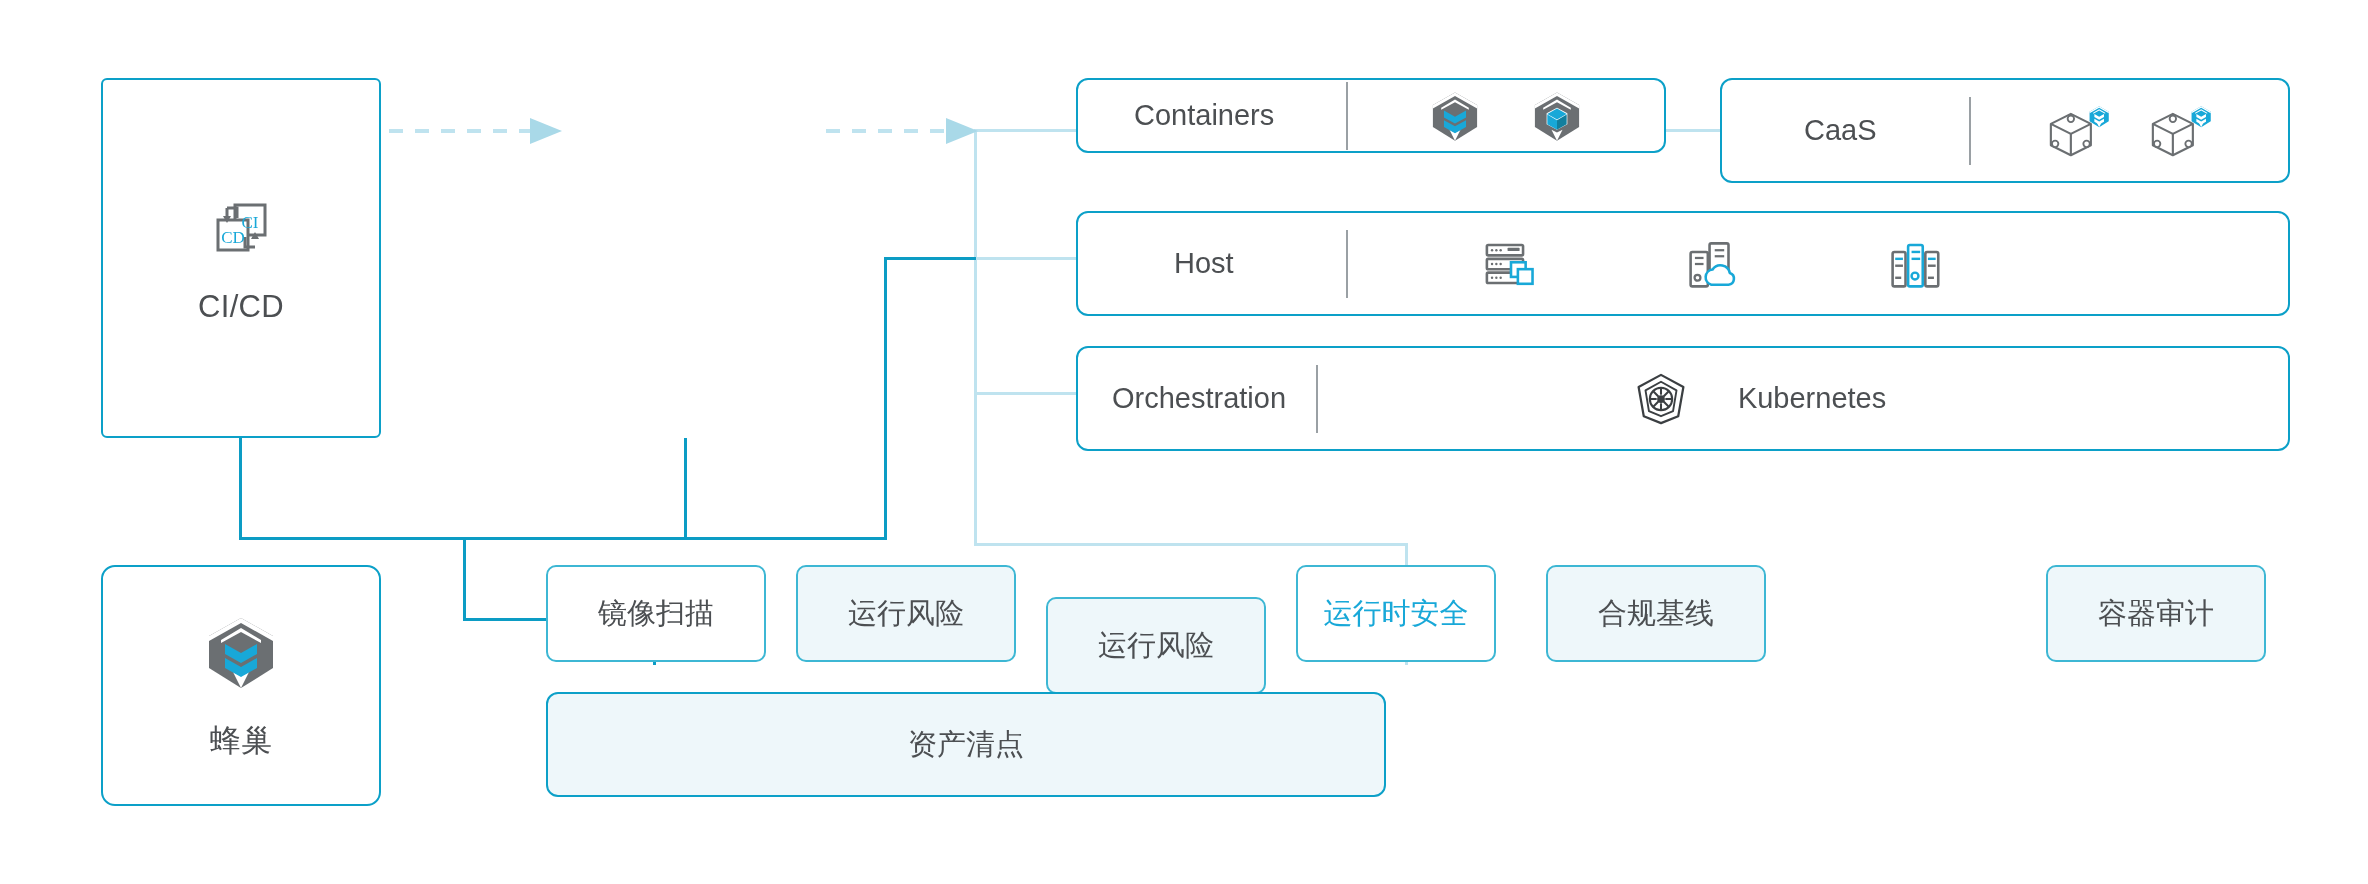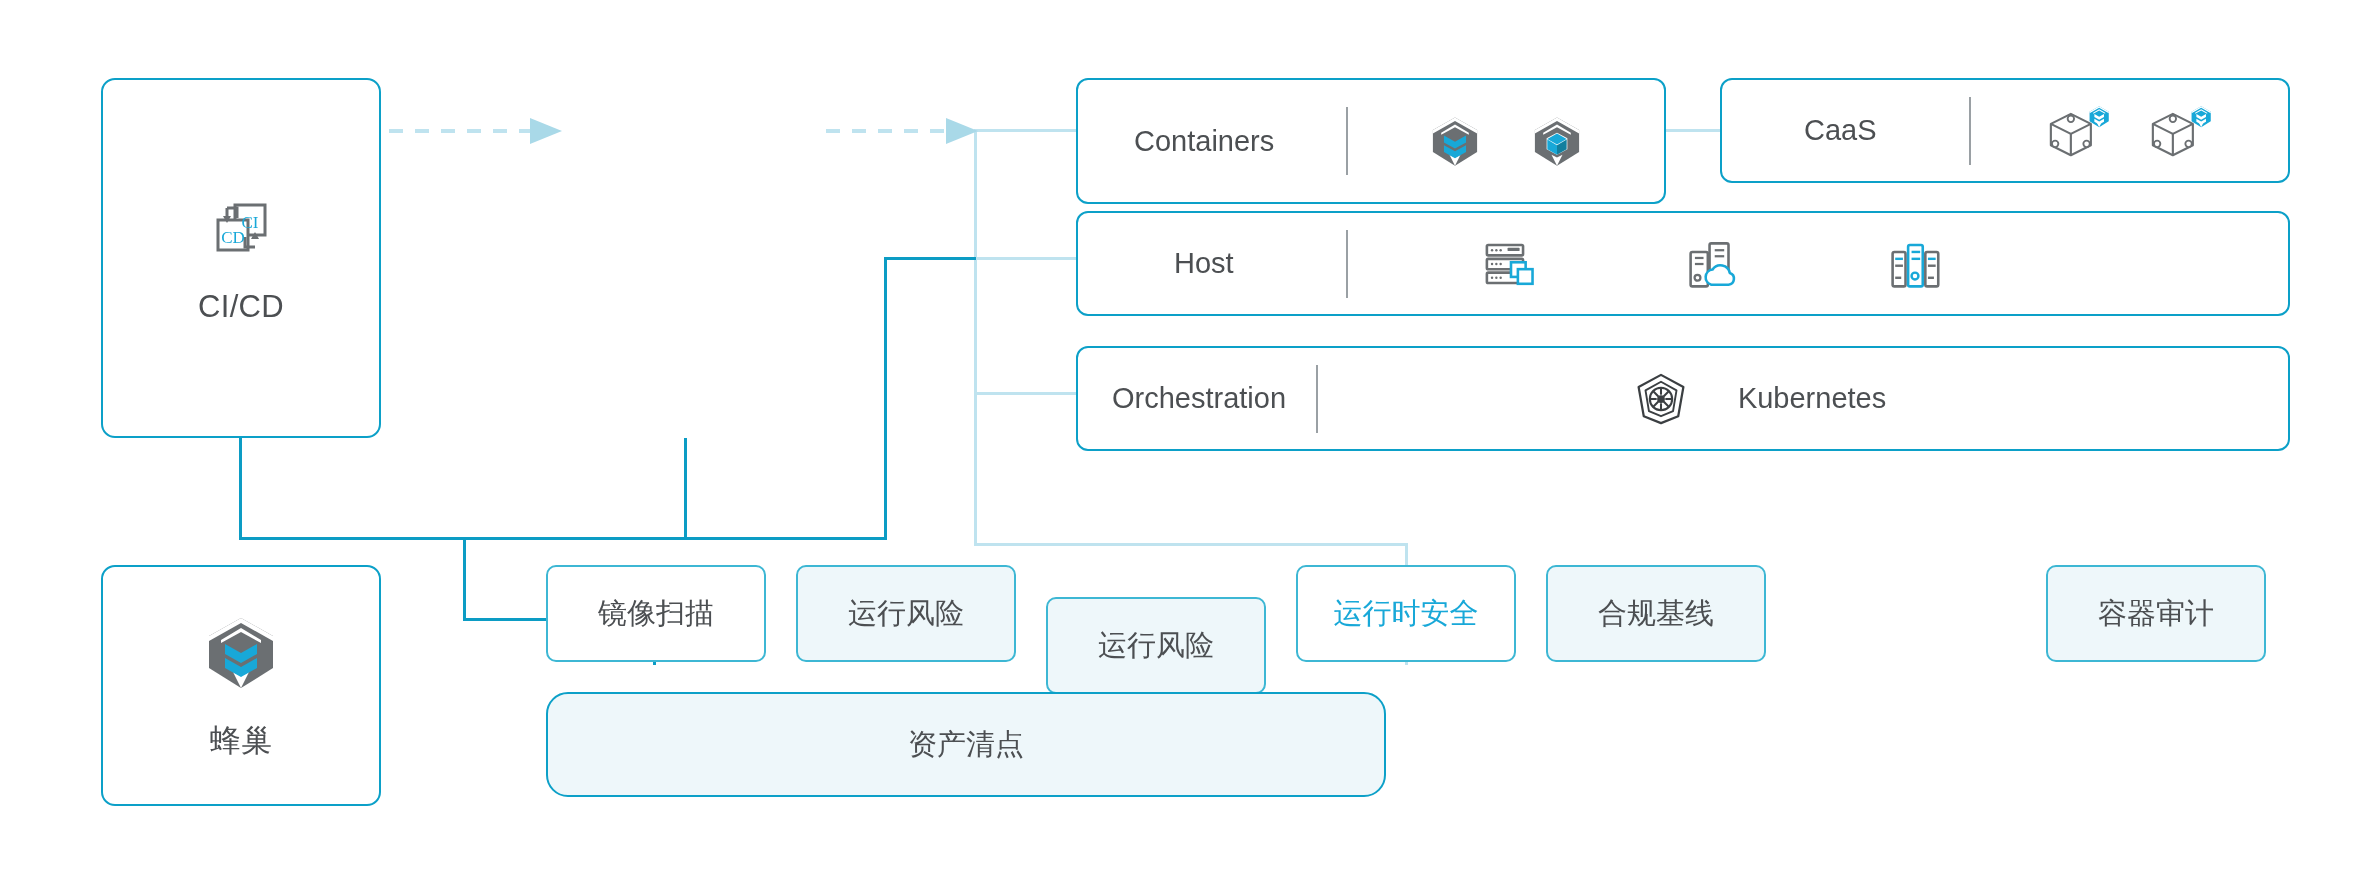--- a/index.html
+++ b/index.html
@@ -77,21 +77,21 @@
     font-size:29px;
     color:#4c4f52;
     z-index:5;
   }
   .chip.plain{background:#ffffff;}
   .chip.active{background:#ffffff;color:#18A8D8;}
   .wide{
     position:absolute;
     box-sizing:border-box;
     border:2px solid #0CA0C8;
-    border-radius:22px;
+    border-radius:12px;
     background:#EEF7FA;
     display:flex;
     align-items:center;
     justify-content:center;
     font-size:29px;
     color:#4c4f52;
     z-index:5;
   }
   
   .ln{position:absolute;background:#0C9CC4;z-index:1;}
@@ -122,21 +122,21 @@
 
   <div class="ln" style="left:239px;top:438px;width:3px;height:101px;"></div>
   <div class="ln" style="left:684px;top:438px;width:3px;height:101px;"></div>
   <div class="ln" style="left:239px;top:537px;width:648px;height:3px;"></div>
   <div class="ln" style="left:884px;top:257px;width:3px;height:283px;"></div>
   <div class="ln" style="left:884px;top:257px;width:92px;height:3px;"></div>
   <div class="ln" style="left:463px;top:537px;width:3px;height:84px;"></div>
   <div class="ln" style="left:463px;top:618px;width:192px;height:3px;"></div>
   <div class="ln" style="left:653px;top:618px;width:3px;height:47px;"></div>
 
-  <div class="box pillar" style="left:101px;top:78px;width:280px;height:360px;">
+  <div class="box pillar" style="left:101px;top:78px;width:280px;height:360px;border-radius:6px;">
     <span class="picon">
       <svg class="icn" width="72" height="72" viewBox="0 0 72 72">
         <rect x="30" y="14" width="30" height="30" fill="#ffffff" stroke="#6b6f72" stroke-width="3"></rect>
         <rect x="13" y="29" width="30" height="30" fill="#ffffff" stroke="#6b6f72" stroke-width="3"></rect>
         <path d="M22 17 h10 v10" fill="none" stroke="#6b6f72" stroke-width="3"></path>
         <path d="M22 17 v10" fill="none" stroke="#6b6f72" stroke-width="3"></path>
         <polygon points="18,25 26,25 22,32" fill="#6b6f72"></polygon>
         <path d="M50 56 h-10 v-10" fill="none" stroke="#6b6f72" stroke-width="3"></path>
         <polygon points="46,48 54,48 50,41" fill="#6b6f72"></polygon>
         <text x="45" y="37" font-size="17" font-family="'Liberation Serif',serif" fill="#18A8D8" text-anchor="middle">CI</text>
@@ -154,21 +154,21 @@
         <path d="M42 22 L22 33 L22 30 L42 18 L62 30 L62 33 Z" fill="#ffffff"></path>
         <path d="M10 26 L42 8 L74 26 L74 31 L42 13 L10 31 Z" fill="#ffffff"></path>
         <path d="M42 78 L34 62 L42 66 L50 62 Z" fill="#ffffff"></path>
         <path d="M26 34 L42 43 L58 34 L58 44 L42 53 L26 44 Z" fill="#18A8D8"></path>
         <path d="M26 48 L42 57 L58 48 L58 58 L42 67 L26 58 Z" fill="#18A8D8"></path>
       </svg>
     </span>
     <span class="plabel">蜂巢</span>
   </div>
 
-  <div class="box rowbox" style="left:1076px;top:78px;width:590px;height:126px;">
+  <div class="box rowbox" style="left:1076px;top:78px;width:590px;height:75px;">
     <span class="rlabel" style="margin-left:56px;">Containers</span>
     <span class="divider" style="margin-left:72px;"></span>
     <span class="iconzone" style="gap:44px;justify-content:center;">
       <span>
         <svg class="icn" width="58" height="58" viewBox="0 0 84 84">
           <path d="M42 8 L74 26 L74 58 L42 78 L10 58 L10 26 Z" fill="#6b6f72"></path>
           <path d="M42 22 L22 33 L22 30 L42 18 L62 30 L62 33 Z" fill="#ffffff"></path>
           <path d="M10 26 L42 8 L74 26 L74 31 L42 13 L10 31 Z" fill="#ffffff"></path>
           <path d="M42 78 L34 62 L42 66 L50 62 Z" fill="#ffffff"></path>
           <path d="M26 34 L42 43 L58 34 L58 44 L42 53 L26 44 Z" fill="#18A8D8"></path>
@@ -309,19 +309,19 @@
           </g>
         </svg>
       </span>
       <span class="k8slabel">Kubernetes</span>
     </span>
   </div>
 
   <div class="chip plain" style="left:546px;top:565px;width:220px;height:97px;">镜像扫描</div>
   <div class="chip" style="left:796px;top:565px;width:220px;height:97px;">运行风险</div>
   <div class="chip" style="left:1046px;top:565px;width:220px;height:97px;margin-top:32px;">运行风险</div>
-  <div class="chip active" style="left:1296px;top:565px;width:220px;height:97px;">运行时安全</div>
+  <div class="chip active" style="left:1296px;top:565px;width:200px;height:97px;">运行时安全</div>
   <div class="chip" style="left:1546px;top:565px;width:220px;height:97px;">合规基线</div>
   <div class="chip" style="left:2046px;top:565px;width:220px;height:97px;">容器审计</div>
 
   <div class="wide" style="left:546px;top:692px;width:840px;height:105px;">资产清点</div>
 
 </div>
 
 </body></html>

